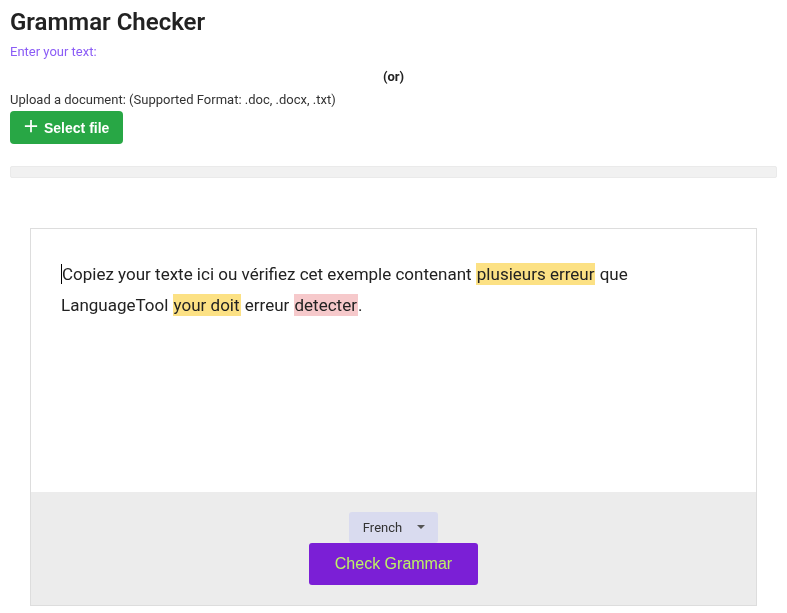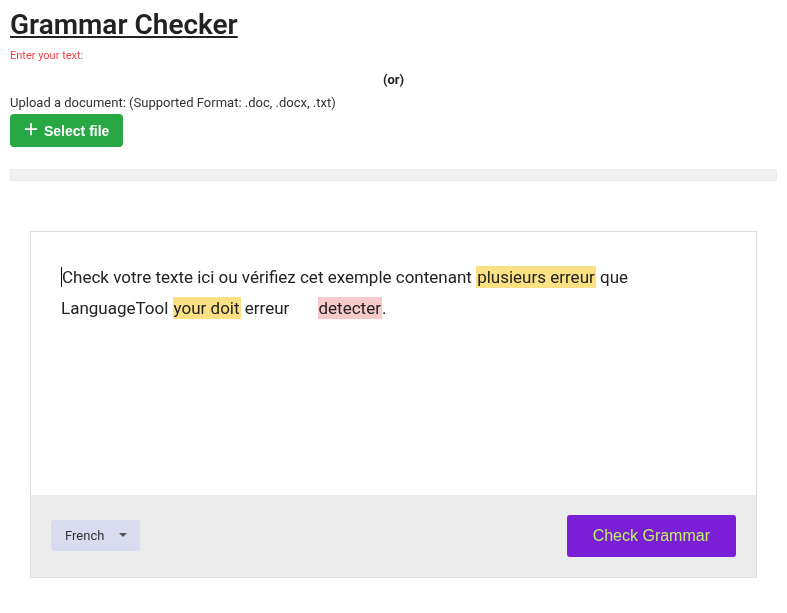--- a/index.html
+++ b/index.html
@@ -4,29 +4,28 @@
 <style>
   * { box-sizing: border-box; margin: 0; padding: 0; }
   body {
     font-family: "Segoe UI", -apple-system, Roboto, Arial, sans-serif;
     color: #222;
     background: #fff;
     width: 787px;
   }
   .page { padding: 8px 10px 20px 10px; }
   h1 {
-    font-size: 28px;
+    font-size: 24px;
     font-weight: 600;
     color: #222;
     margin-bottom: 8px;
-    text-decoration: underline;
   }
   .sub-label {
-    font-size: 11px;
-    color: #ef4444;
+    font-size: 13px;
+    color: #8b5cf6;
     margin-bottom: 10px;
   }
   .or-row {
     text-align: center;
     font-size: 13px;
     color: #222;
     margin: 6px 0 8px 0;
     font-weight: bold;
   }
   .upload-label {
@@ -75,28 +74,28 @@
     vertical-align: text-bottom;
     margin-right: 0;
   }
   .hl-yellow {
     background: #fce184;
     padding: 1px 1px;
   }
   .hl-pink {
     background: #f6c9cb;
     padding: 1px 1px;
-    margin-left: 24px;
   }
   .editor-footer {
     display: flex;
     justify-content: space-between;
     align-items: center;
     background: #ececec;
     padding: 20px 20px;
+    flex-direction: column;
   }
   .lang-select {
     display: inline-flex;
     align-items: center;
     gap: 14px;
     background: #d9dbef;
     border-radius: 3px;
     padding: 8px 12px 8px 14px;
     font-size: 13px;
     color: #333;
@@ -127,21 +126,21 @@
       <svg viewBox="0 0 16 16">
           <path d="M7 1h2v6h6v2H9v6H7V9H1V7h6z"></path>
         </svg>
     </span>
     <span>Select file</span>
   </button>
 
   <div class="gray-bar"></div>
 
   <div class="editor-wrap">
-    <div class="editor-area" id="editor-area"><span class="cursor-caret"></span><span>Check votre texte ici ou vérifiez cet exemple contenant </span><span class="hl-yellow">plusieurs erreur</span><span> que LanguageTool </span><span class="hl-yellow">your doit</span><span> erreur </span><span class="hl-pink">detecter</span><span>.</span></div>
+    <div class="editor-area" id="editor-area"><span class="cursor-caret"></span><span>Copiez your texte ici ou vérifiez cet exemple contenant </span><span class="hl-yellow">plusieurs erreur</span><span> que LanguageTool </span><span class="hl-yellow">your doit</span><span> erreur </span><span class="hl-pink">detecter</span><span>.</span></div>
     <div class="editor-footer">
       <div class="lang-select">
         <span>French</span>
         <span class="chev">
           <svg viewBox="0 0 10 10">
               <path d="M1 3l4 4 4-4z"></path>
             </svg>
         </span>
       </div>
       <button class="check-btn">Check Grammar</button>

